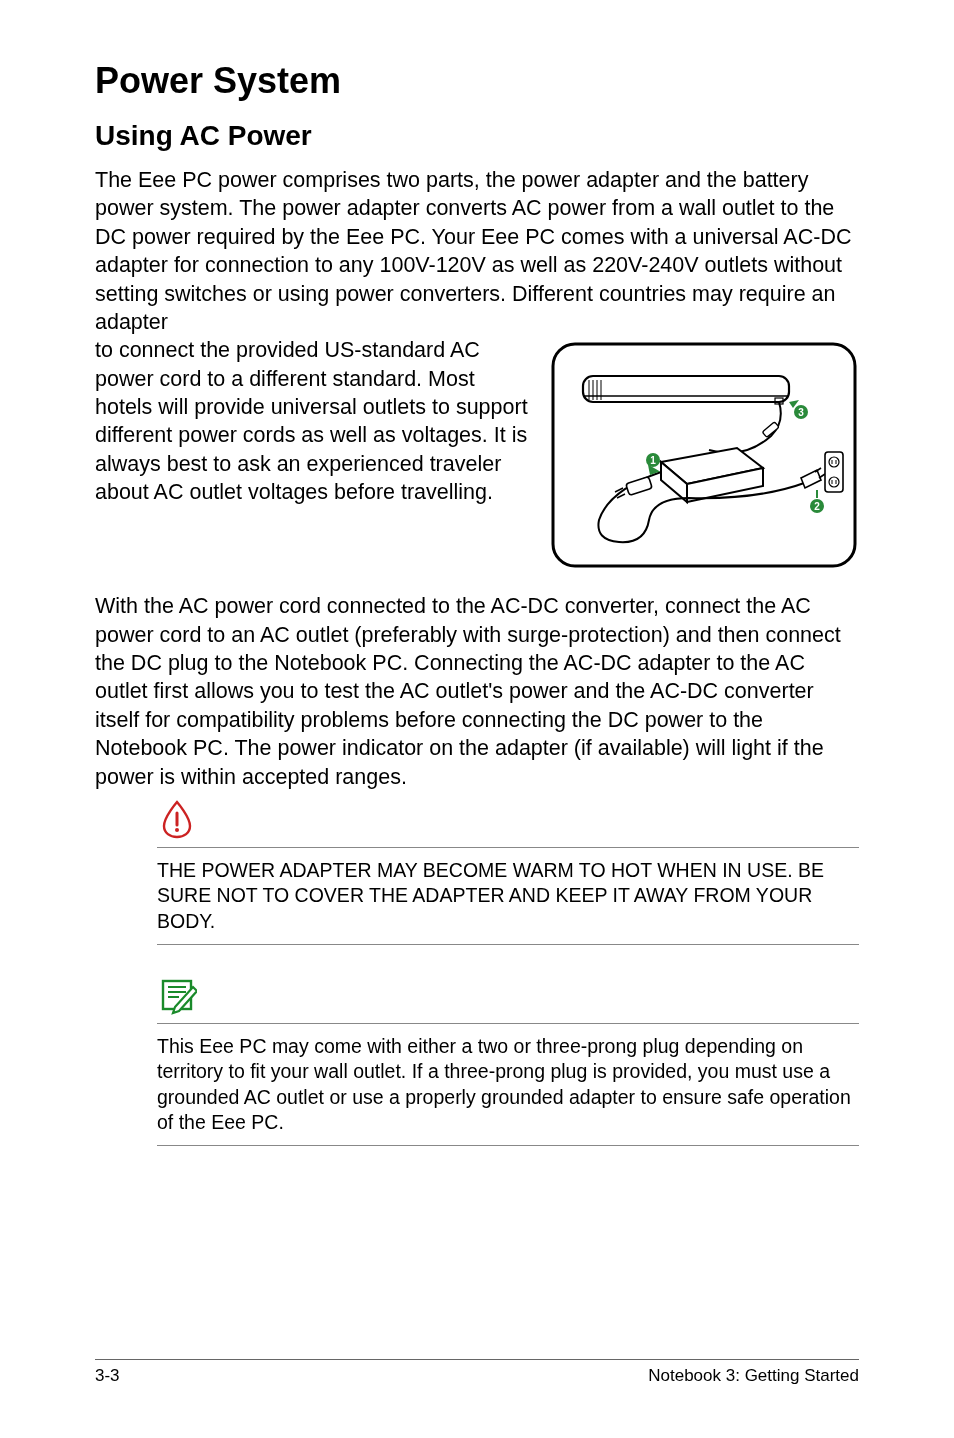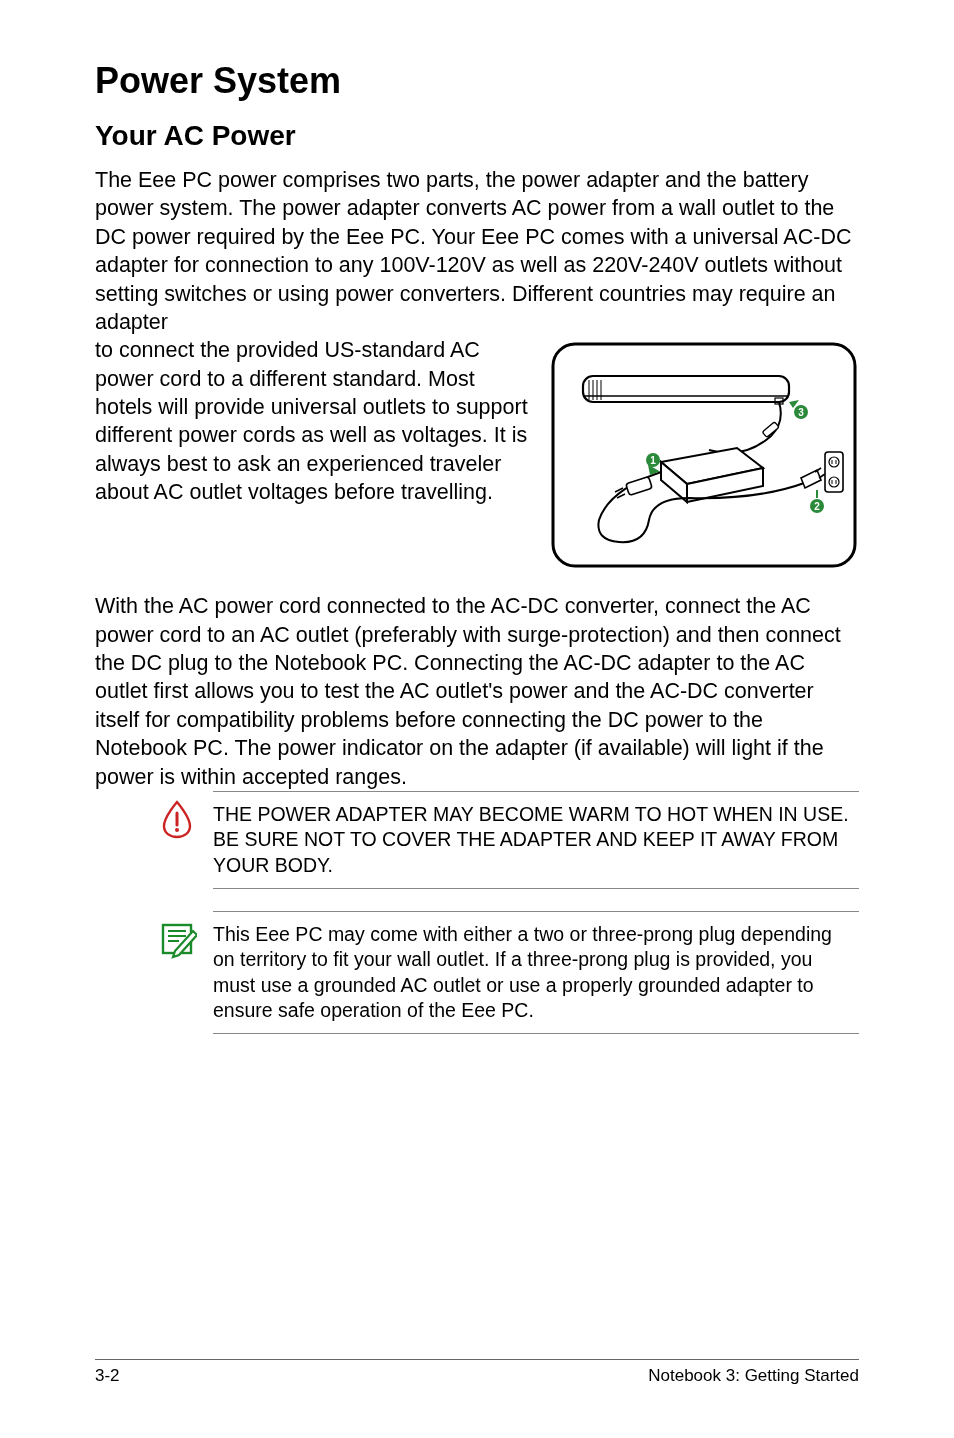--- a/index.html
+++ b/index.html
@@ -36,20 +36,21 @@
   .diagram {
     float: right;
     margin-left: 14px;
     margin-top: 4px;
   }
   .callout {
     display: flex;
     align-items: flex-start;
     margin-left: 62px;
     margin-bottom: 22px;
+    flex-direction: column;
   }
   .callout-icon {
     flex: 0 0 56px;
     padding-top: 8px;
   }
   .callout-body {
     flex: 1;
     font-size: 19.5px;
     line-height: 1.3;
     border-top: 1px solid #888;
@@ -65,21 +66,21 @@
     padding-top: 6px;
     font-size: 17px;
     display: flex;
     justify-content: space-between;
   }
 </style>
 </head>
 <body>
 
 <h1 class="heading1">Power System</h1>
-<h2 class="heading2">Your AC Power</h2>
+<h2 class="heading2">Using AC Power</h2>
 
 <div class="para" style="margin-bottom:0;">The Eee PC power comprises two parts, the power adapter and the battery power system. The power adapter converts AC power from a wall outlet to the DC power required by the Eee PC. Your Eee PC comes with a universal AC-DC adapter for connection to any 100V-120V as well as 220V-240V outlets without setting switches or using power converters. Different countries may require an adapter </div>
 
 <div class="wrap-row">
   <svg class="diagram" width="310" height="230" viewBox="0 0 310 230">
 
     <rect x="4" y="4" width="302" height="222" rx="22" ry="22" fill="none" stroke="#000" stroke-width="3"></rect>
 
     <g>
       <rect x="34" y="36" width="206" height="26" rx="10" fill="none" stroke="#000" stroke-width="2.2"></rect>
@@ -166,15 +167,15 @@
       <line x1="11" y1="12" x2="29" y2="12" stroke="#1a8a2a" stroke-width="2"></line>
       <line x1="11" y1="17" x2="29" y2="17" stroke="#1a8a2a" stroke-width="2"></line>
       <line x1="11" y1="22" x2="22" y2="22" stroke="#1a8a2a" stroke-width="2"></line>
       <path d="M 18 32 L 36 12 L 40 16 L 22 36 L 16 38 Z" fill="#fff" stroke="#1a8a2a" stroke-width="2.2"></path>
     </svg>
   </div>
   <div class="callout-body">This Eee PC may come with either a two or three-prong plug depending on territory to fit your wall outlet. If a three-prong plug is provided, you must use a grounded AC outlet or use a properly grounded adapter to ensure safe operation of the Eee PC.</div>
 </div>
 
 <div class="footer">
-  <span>3-2</span>
+  <span>3-3</span>
   <span>Notebook 3: Getting Started</span>
 </div>
 
 </body></html>

